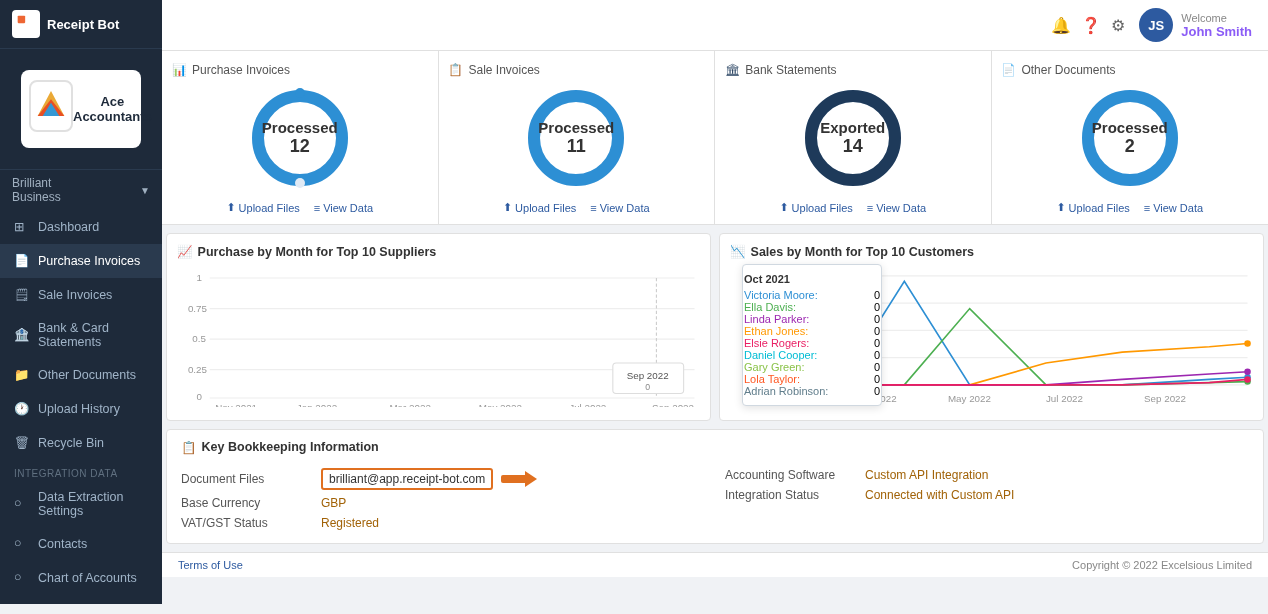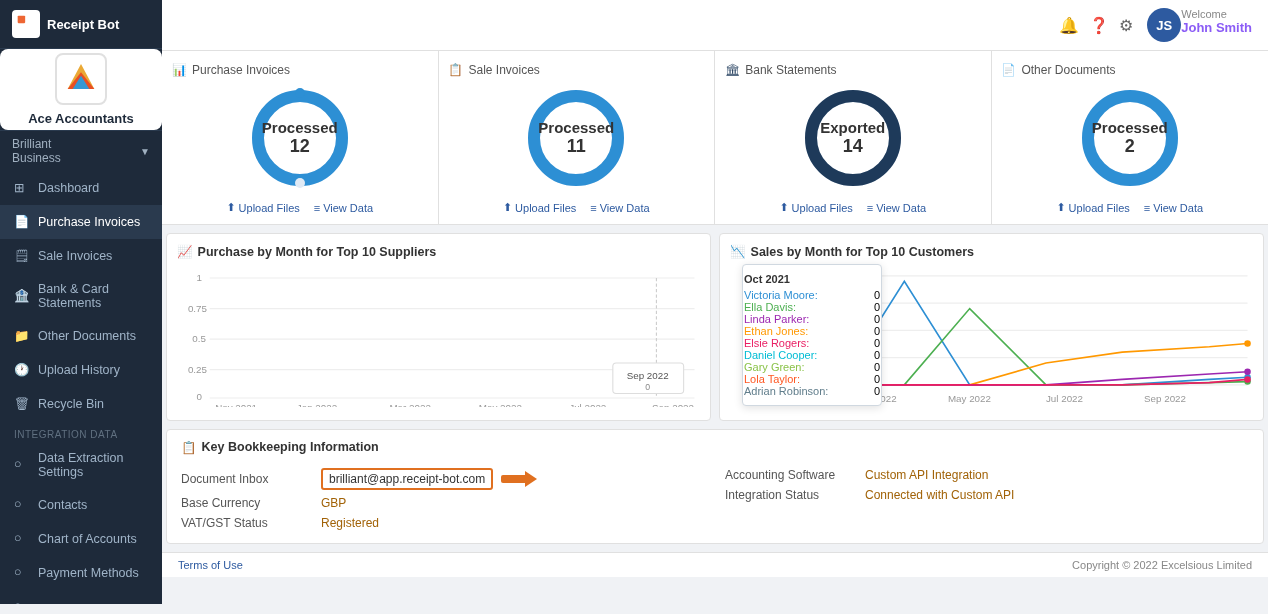--- a/index.html
+++ b/index.html
@@ -28,25 +28,25 @@
       border-radius: 4px;
       display: flex; align-items: center; justify-content: center;
       margin-right: 7px;
       flex-shrink: 0;
     }
     #sidebar .logo-area .logo-icon svg { width: 20px; height: 20px; }
     #sidebar .logo-title { font-size: 13px; font-weight: 600; color: #fff; }
 
     .company-block {
       background: #fff;
-      margin: 0;
+      margin: 21px;
       border-radius: 8px;
-      padding: 4px 8px;
+      padding: 10px 8px;
       display: flex;
-      flex-direction: column;
+      flex-direction: row;
       align-items: center;
     }
     .company-logo {
       width: 52px; height: 52px;
       background: #fff;
       border-radius: 8px;
       border: 2px solid #e0e0e0;
       display: flex; align-items: center; justify-content: center;
       margin-bottom: 6px;
     }
@@ -328,21 +328,21 @@
 
 <div id="main">
 
   <div id="top-header">
     <div class="header-right">
       <div class="header-icons">
         <span class="header-icon">🔔</span>
         <span class="header-icon">❓</span>
         <span class="header-icon">⚙</span>
       </div>
-      <div style="display:flex;align-items:flex-start;gap:0;">
+      <div style="display:flex;align-items:center;gap:8px;">
         <div class="avatar-circle">
           <span>JS</span>
         </div>
         <div>
           <div class="welcome-text">Welcome</div>
           <div class="welcome-name">John Smith</div>
         </div>
       </div>
     </div>
   </div>
@@ -553,21 +553,21 @@
 
   <div class="bookkeeping-panel">
     <div class="bk-title">
       <span>📋</span>
       <span>Key Bookkeeping Information</span>
     </div>
     <div class="bk-grid">
 
       <div>
         <div class="bk-row">
-          <span class="bk-label">Document Inbox</span>
+          <span class="bk-label">Document Files</span>
           <span class="bk-value email-box">brilliant@app.receipt-bot.com</span>
 
           <span class="arrow-indicator" style="margin-left:8px;">
             <svg width="36" height="20" viewBox="0 0 36 20">
               <rect x="0" y="6" width="26" height="8" rx="2" fill="#e07020"></rect>
               <polygon points="24,2 36,10 24,18" fill="#e07020"></polygon>
             </svg>
           </span>
         </div>
         <div class="bk-row">

